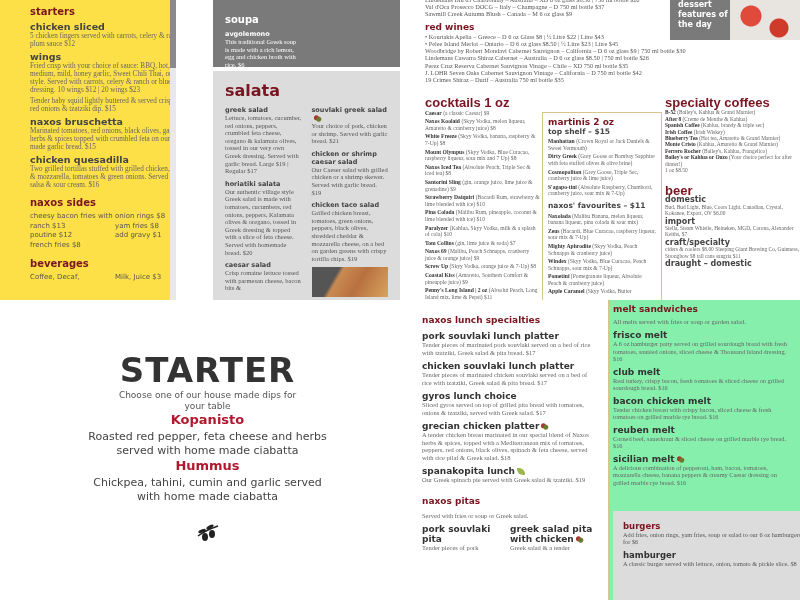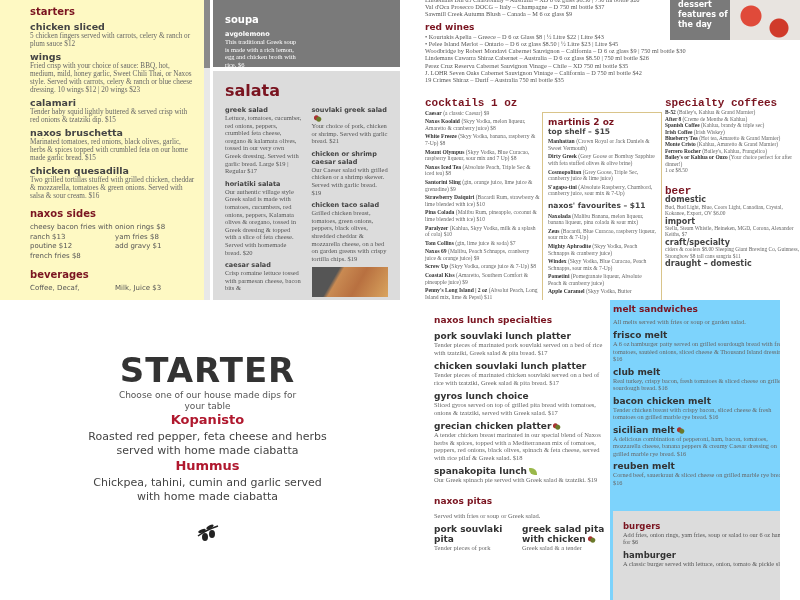--- a/index.html
+++ b/index.html
@@ -1,19 +1,19 @@
 <!DOCTYPE html>
 <html><head>
 <meta charset="utf-8">
 <style>
 *{box-sizing:border-box;margin:0;padding:0}
 body{width:800px;height:600px;overflow:hidden;background:#fff;position:relative;font-family:"Liberation Serif",serif;color:#444}
 .panel{position:absolute;overflow:hidden}
 
-#p1{left:0;top:0;width:210px;height:300px;background:#fef9c3;padding:6px 0 0 30px}
+#p1{left:0;top:0;width:176px;height:300px;background:#fde047;padding:6px 0 0 30px}
 #p1 .sec{font-family:"DejaVu Sans",sans-serif;font-weight:bold;font-size:10px;color:#7a1420;margin-bottom:4px}
 #p1 .it{margin-bottom:3px}
 #p1 .nm{font-family:"DejaVu Sans",sans-serif;font-size:9.5px;font-weight:bold;color:#444;line-height:11px}
 #p1 .ds{font-size:7.2px;line-height:8px;color:#666;width:165px}
 #p1 .sides{display:grid;grid-template-columns:85px 80px;font-family:"DejaVu Sans",sans-serif;font-size:7px;color:#555;line-height:9.5px;margin-bottom:8px}
 #p1scroll{position:absolute;right:0;top:0;width:6px;height:300px;background:#e8e8e8}
 #p1scroll .thumb{width:6px;height:68px;background:#8a8a8a}
 
 #p2{left:213px;top:0;width:187px;height:300px}
 #soupa{background:#7a7a7a;color:#fff;height:67px;padding:14px 12px}
@@ -27,47 +27,47 @@
 #salata .ds{font-size:6.5px;line-height:7.6px;color:#555;margin-bottom:5px}
 .photo{width:76px;height:30px;background:linear-gradient(120deg,#555 30%,#c98a52 35%,#b87040 60%,#d9a45e)}
 
 #p3{left:400px;top:0;width:400px;height:300px;background:#fff}
 #wine{position:absolute;left:25px;top:0;width:265px;font-size:6.3px;line-height:7.2px;color:#555}
 #wine .h{font-family:"DejaVu Sans",sans-serif;font-weight:bold;font-size:9px;color:#7a1420;margin:6px 0 2px}
 #dessert{position:absolute;left:270px;top:0;width:130px;height:40px;background:#7a7a7a}
 #dessert .txt{position:absolute;left:8px;top:0;color:#fff;font-family:"DejaVu Sans",sans-serif;font-weight:bold;font-size:8px;line-height:10px}
 #dessert .img{position:absolute;right:0;top:0;width:70px;height:40px;background:radial-gradient(circle at 30% 40%,#e04a3a 10px,transparent 11px),radial-gradient(circle at 70% 70%,#d03a2a 9px,transparent 10px),#e8e4e0}
 #cocktails{position:absolute;left:25px;top:100px;width:115px;font-size:5.6px;line-height:6.6px;color:#666}
-#cocktails .h,#coffee .h,#beer .h{font-family:Liberation Mono, monospace;font-weight:bold;font-size:11px;color:#7a1420;margin-bottom:3px}
+#cocktails .h,#coffee .h,#beer .h{font-family:Liberation Sans, sans-serif;font-weight:bold;font-size:13px;color:#7a1420;margin-bottom:3px}
 #cocktails .it{margin-bottom:2px}
 #cocktails b{color:#333}
 #martinis{position:absolute;left:142px;top:112px;width:120px;height:200px;border:1.5px solid #d9c48a;border-bottom:none;padding:6px 5px;font-size:5.6px;line-height:6.6px;color:#666}
 #martinis .h{font-family:"DejaVu Sans",sans-serif;font-weight:bold;font-size:9px;color:#7a1420}
 #martinis .sub{font-family:"DejaVu Sans",sans-serif;font-weight:bold;font-size:7.5px;color:#444;margin:3px 0}
 #martinis .it{margin-bottom:2px}
 #martinis b{color:#333}
 #coffee{position:absolute;left:265px;top:100px;width:135px;font-size:5.4px;line-height:6.4px;color:#666}
 #coffee b{color:#333}
 #beer{position:absolute;left:265px;top:188px;width:135px;font-size:5.4px;line-height:6.4px;color:#666}
 #beer .sub{font-family:"DejaVu Sans",sans-serif;font-weight:bold;font-size:8px;color:#444;margin-top:2px}
 
 #p4{left:0;top:300px;width:415px;height:300px;background:#fff;text-align:center;font-family:"DejaVu Sans",sans-serif}
 #p4 .title{font-size:34px;font-weight:bold;color:#333;margin-top:50px;letter-spacing:1px}
 #p4 .subt{font-size:9px;color:#555;line-height:11px;width:190px;margin:0 auto}
 #p4 .dip{font-size:13px;font-weight:bold;color:#b0182e;margin-top:0}
 #p4 .dd{font-size:11px;color:#444;line-height:14px;margin-top:3px}
 #p4 .olive{margin-top:18px;font-size:16px;color:#222}
 
-#p5{left:427px;top:300px;width:195px;height:300px;background:#fff;padding:15px 0 0 7px;border-right:2px solid #d9c48a}
+#p5{left:415px;top:300px;width:195px;height:300px;background:#fff;padding:15px 0 0 7px;border-right:2px solid #d9c48a}
 #p5 .h{font-family:"DejaVu Sans",sans-serif;font-weight:bold;font-size:9px;color:#7a1420;margin-bottom:6px}
 #p5 .nm{font-family:"DejaVu Sans",sans-serif;font-weight:bold;font-size:9px;color:#333;line-height:10px}
 #p5 .ds{font-size:6.5px;line-height:7.5px;color:#666;margin-bottom:5px;width:175px}
 #p5 .pitas{display:grid;grid-template-columns:88px 88px}
 
-#p6{left:610px;top:300px;width:170px;height:300px;background:#7dd3fc;padding:4px 0 0 3px}
+#p6{left:610px;top:300px;width:190px;height:300px;background:#86efac;padding:4px 0 0 3px}
 #p6 .h{font-family:"DejaVu Sans",sans-serif;font-weight:bold;font-size:9px;color:#7a1420;margin-bottom:4px}
 #p6 .note{font-size:6.5px;color:#666;margin-bottom:5px}
 #p6 .nm{font-family:"DejaVu Sans",sans-serif;font-weight:bold;font-size:9px;color:#333;line-height:10px}
 #p6 .ds{font-size:6.3px;line-height:7.5px;color:#666;margin-bottom:4px;width:180px}
 #burgers{position:absolute;left:3px;top:211px;width:190px;height:90px;background:#dcdcdc;padding:10px 10px}
 #burgers .bh{font-family:"DejaVu Sans",sans-serif;font-weight:bold;font-size:8.5px;color:#7a1420}
 #burgers .nm{font-family:"DejaVu Sans",sans-serif;font-weight:bold;font-size:8.5px;color:#333}
 #burgers .ds{font-size:6.3px;line-height:7.3px;color:#555;margin-bottom:4px}
 .ico{display:inline-block;width:8px;height:7px;vertical-align:middle;margin-left:2px}
 .ico-olive{background:radial-gradient(circle at 60% 60%,#6a7a2a 2px,transparent 3px),radial-gradient(circle at 30% 40%,#a33 2px,transparent 3px)}
@@ -80,21 +80,20 @@
   <div class="sec">starters</div>
   <div class="it">
       <div class="nm">chicken sliced</div>
       <div class="ds">5 chicken fingers served with carrots, celery &amp; ranch or plum sauce $12</div>
     </div>
   <div class="it">
       <div class="nm">wings</div>
       <div class="ds">Fried crisp with your choice of sauce: BBQ, hot, medium, mild, honey garlic, Sweet Chili Thai, or Naxos style. Served with carrots, celery &amp; ranch or blue cheese dressing. 10 wings $12 | 20 wings $23</div>
     </div>
   <div class="it">
-      <div class="nm">calamari</div>
       <div class="ds">Tender baby squid lightly buttered &amp; served crisp with red onions &amp; tzatziki dip. $15</div>
     </div>
   <div class="it">
       <div class="nm">naxos bruschetta</div>
       <div class="ds">Marinated tomatoes, red onions, black olives, garlic, herbs &amp; spices topped with crumbled feta on our home made garlic bread. $15</div>
     </div>
   <div class="it" style="margin-bottom:8px">
       <div class="nm">chicken quesadilla</div>
       <div class="ds">Two grilled tortillas stuffed with grilled chicken, cheddar &amp; mozzarella, tomatoes &amp; green onions. Served with salsa &amp; sour cream. $16</div>
     </div>
@@ -305,26 +304,26 @@
     </div>
   <div>
       <div class="nm">club melt</div>
       <div class="ds">Real turkey, crispy bacon, fresh tomatoes &amp; sliced cheese on grilled sourdough bread. $16</div>
     </div>
   <div>
       <div class="nm">bacon chicken melt</div>
       <div class="ds">Tender chicken breast with crispy bacon, sliced cheese &amp; fresh tomatoes on grilled marble rye bread. $16</div>
     </div>
   <div>
+      <div class="nm">reuben melt</div>
+      <div class="ds">Corned beef, sauerkraut &amp; sliced cheese on grilled marble rye bread. $16</div>
+    </div>
+  <div>
       <div class="nm"><span>sicilian melt</span><span class="ico ico-olive"></span></div>
       <div class="ds">A delicious combination of pepperoni, ham, bacon, tomatoes, mozzarella cheese, banana peppers &amp; creamy Caesar dressing on grilled marble rye bread. $16</div>
-    </div>
-  <div>
-      <div class="nm">reuben melt</div>
-      <div class="ds">Corned beef, sauerkraut &amp; sliced cheese on grilled marble rye bread. $16</div>
     </div>
   <div id="burgers">
     <div class="two">
       <div>
         <div class="bh">burgers</div>
         <div class="ds">Add fries, onion rings, yam fries, soup or salad to our 6 oz hamburgers for $6</div>
         <div class="nm">hamburger</div>
         <div class="ds">A classic burger served with lettuce, onion, tomato &amp; pickle slice. $8</div>
       </div>
 

